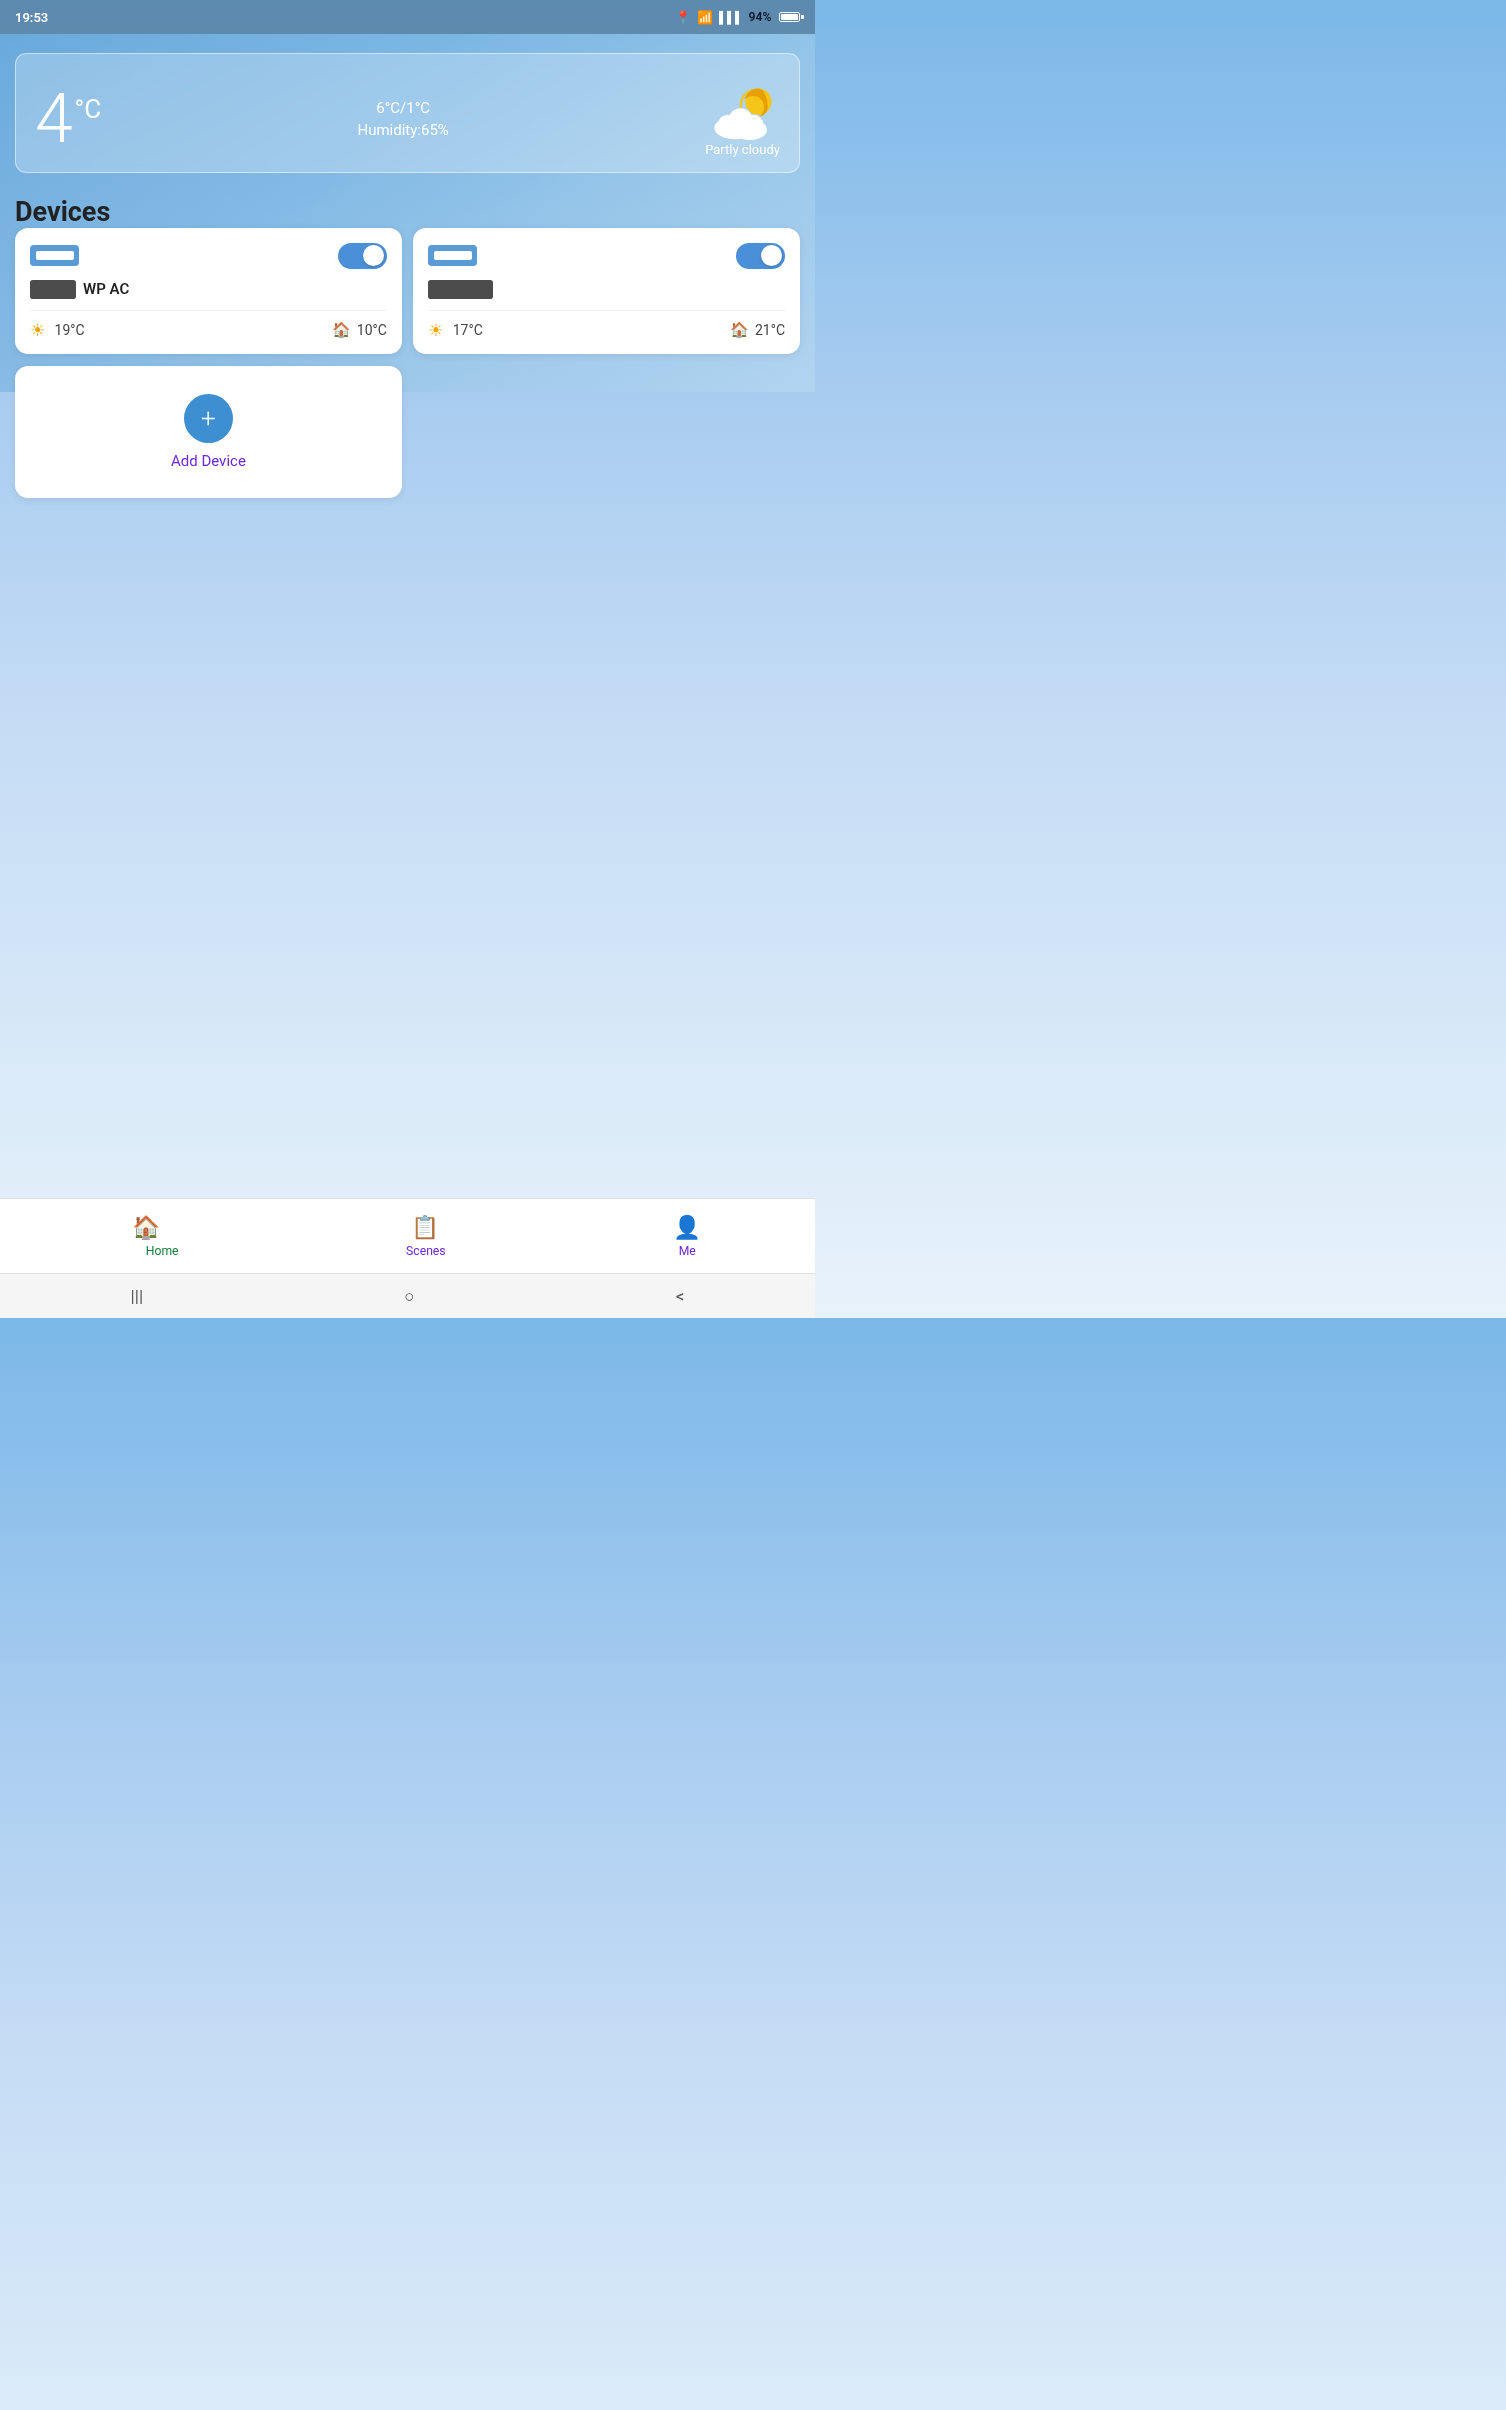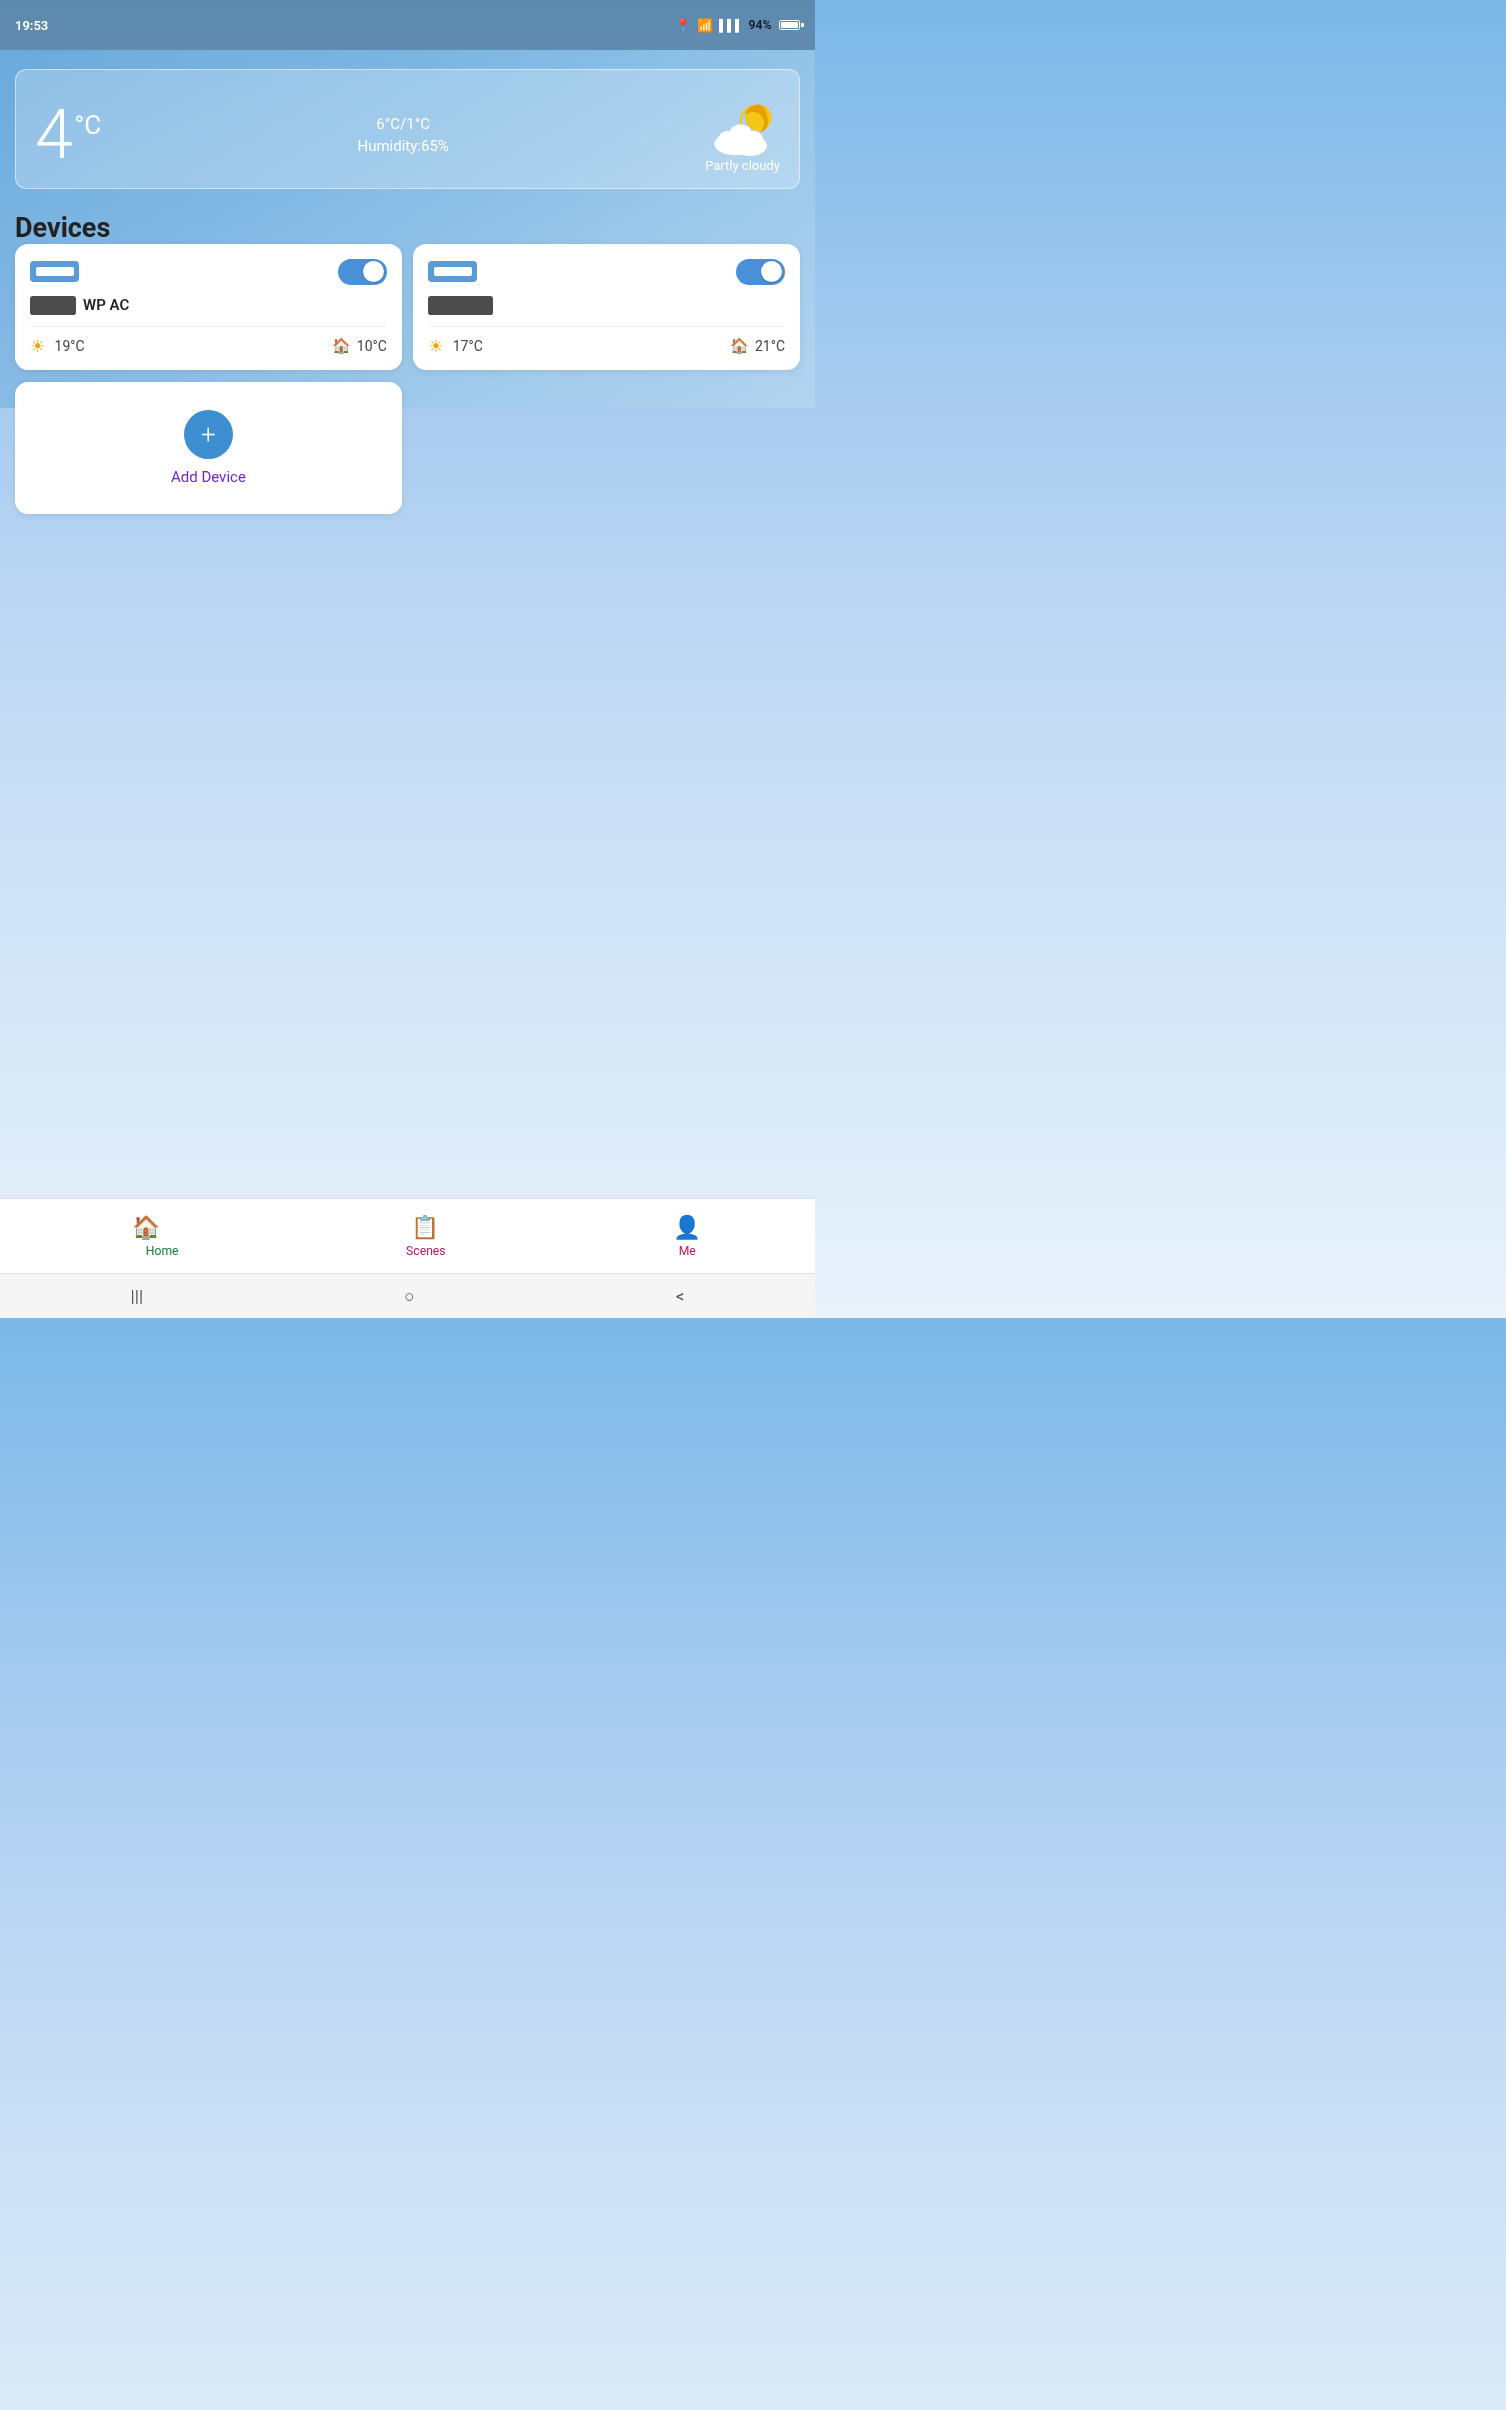--- a/index.html
+++ b/index.html
@@ -19,21 +19,21 @@
     
     .status-bar {
       display: flex;
       justify-content: space-between;
       align-items: center;
       padding: 7.5px 15px;
       background: rgba(0,0,0,0.25);
       color: white;
       font-size: 13px;
       font-weight: 600;
-      height: 50px;
+      height: 34px;
     }
     .status-right {
       display: flex;
       align-items: center;
       gap: 5.6px;
     }
     .battery-icon {
       display: inline-block;
       width: 21px;
       height: 10.4px;
@@ -310,21 +310,21 @@
       gap: 3.8px;
       cursor: pointer;
     }
 
     .nav-icon {
       font-size: 22.6px;
     }
 
     .nav-label {
       font-size: 12.2px;
-      color: #be185d;
+      color: #6d28d9;
     }
 
     .nav-item.active .nav-label {
       color: #3d8fd1;
     }
 
     .nav-item.active .nav-icon {
       color: #3d8fd1;
     }
 

